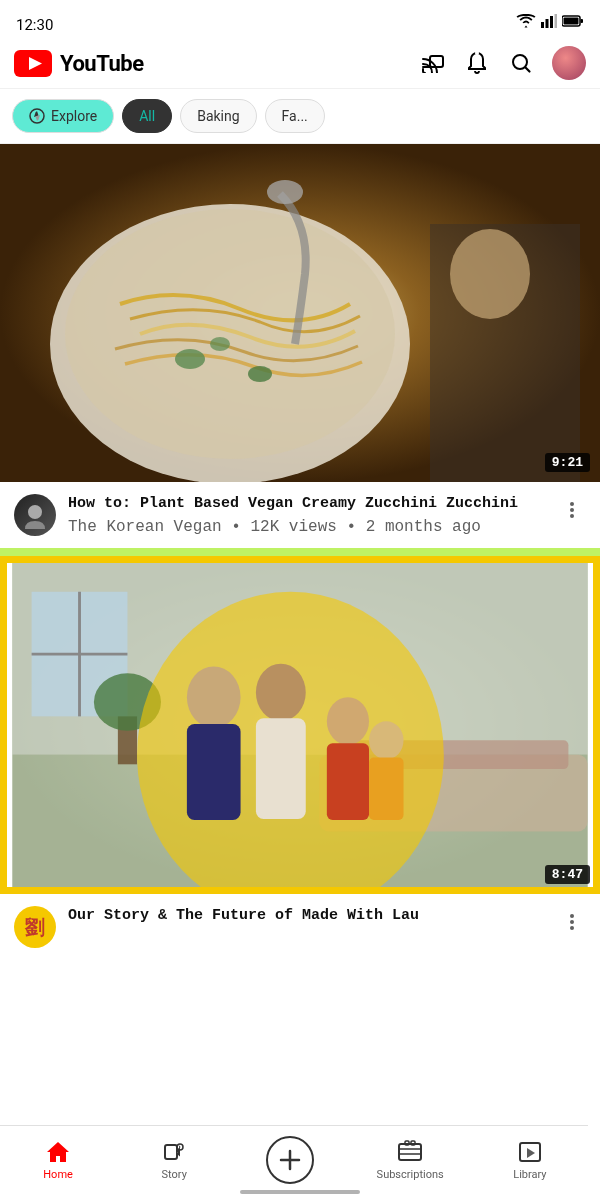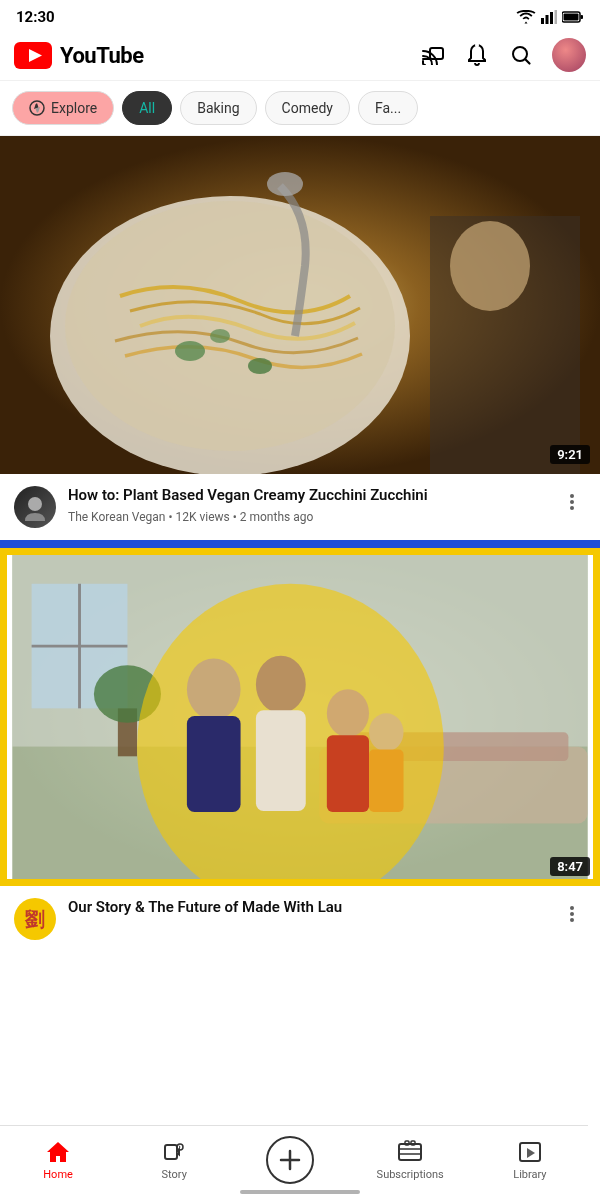--- a/index.html
+++ b/index.html
@@ -15,22 +15,23 @@
     
     .status-bar {
       display: flex;
       justify-content: space-between;
       align-items: center;
       padding: 8px 16px 4px;
       background: #fff;
     }
     .status-time {
       font-size: 15px;
-      font-weight: 700;
+      font-weight: 400;
       color: #000;
+      margin-top: 8px;
     }
     .status-icons {
       display: flex;
       align-items: center;
       gap: 5px;
     }
     .status-icons svg {
       fill: #000;
     }
 
@@ -104,28 +105,29 @@
       border: 1px solid #ddd;
       background: #f8f8f8;
       color: #333;
     }
     .chip.active {
       background: #333;
       color: #14b8a6;
       border-color: #333;
     }
     .chip.explore {
-      background: #fca5a5;
+      background: #5eead4;
       border-color: #ddd;
       gap: 6px;
     }
 
     
     .feed {
-      background: #1d4ed8;
+      background: #bef264;
+      font-family: Liberation Mono, monospace;
     }
 
     
     .video-card {
       background: #fff;
       margin-bottom: 8px;
     }
     .thumbnail-wrapper {
       position: relative;
       width: 100%;
@@ -180,21 +182,21 @@
       flex: 1;
     }
     .video-title {
       font-size: 15px;
       font-weight: 600;
       color: #0f0f0f;
       line-height: 1.3;
       margin-bottom: 4px;
     }
     .video-sub {
-      font-size: 12px;
+      font-size: 16px;
       color: #606060;
     }
     .more-btn {
       width: 28px;
       height: 28px;
       display: flex;
       align-items: center;
       justify-content: center;
       cursor: pointer;
       flex-shrink: 0;
@@ -355,23 +357,20 @@
       <polygon points="8,3 9.5,7.5 5,9 6.5,4.5" fill="#333"></polygon>
       <polygon points="8,13 6.5,8.5 11,7 9.5,11.5" fill="#999"></polygon>
     </svg>
     <span>Explore</span>
   </div>
   <div class="chip active">
     <span>All</span>
   </div>
   <div class="chip">
     <span>Baking</span>
-  </div>
-  <div class="chip">
-    <span>Comedy</span>
   </div>
   <div class="chip">
     <span>Fa...</span>
   </div>
 </div>
 
 <div class="feed">
 
   <div class="video-card">
     <div class="thumbnail-wrapper">

